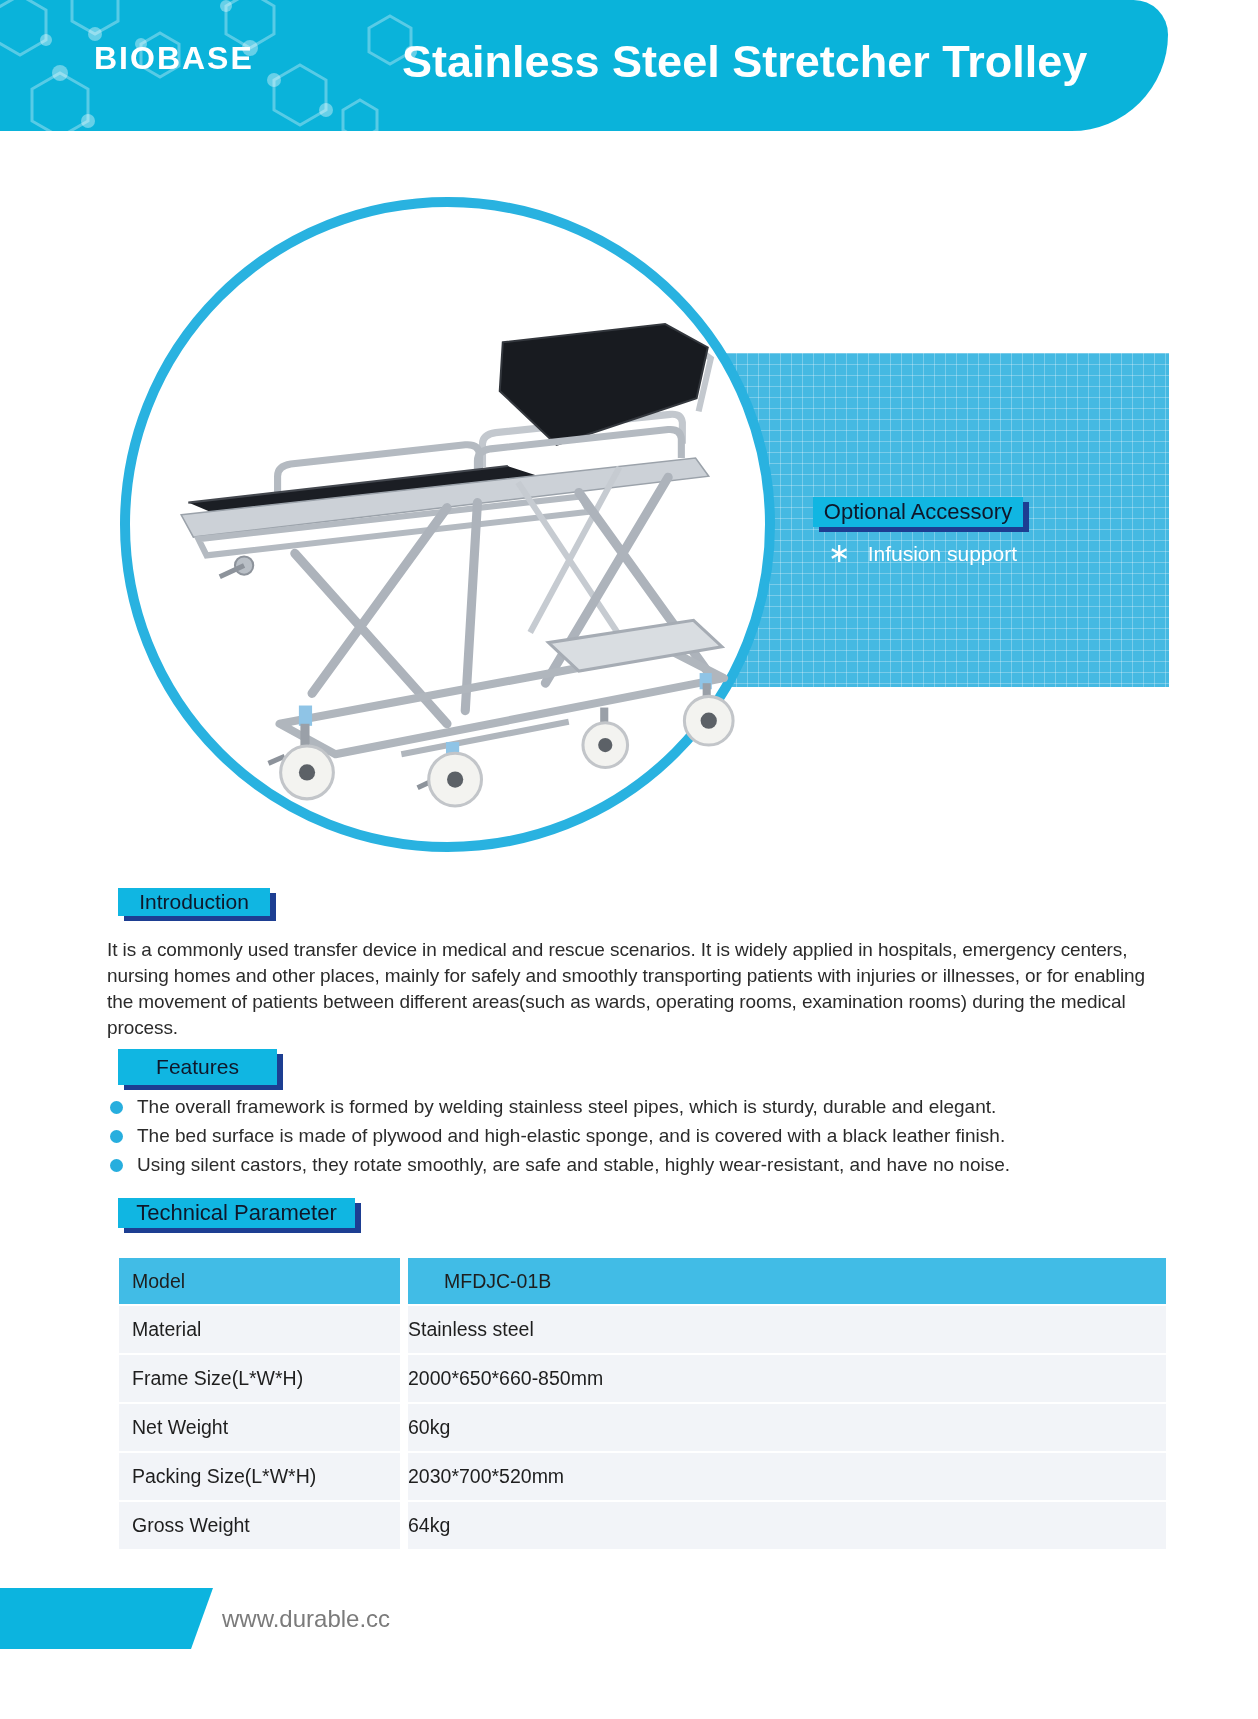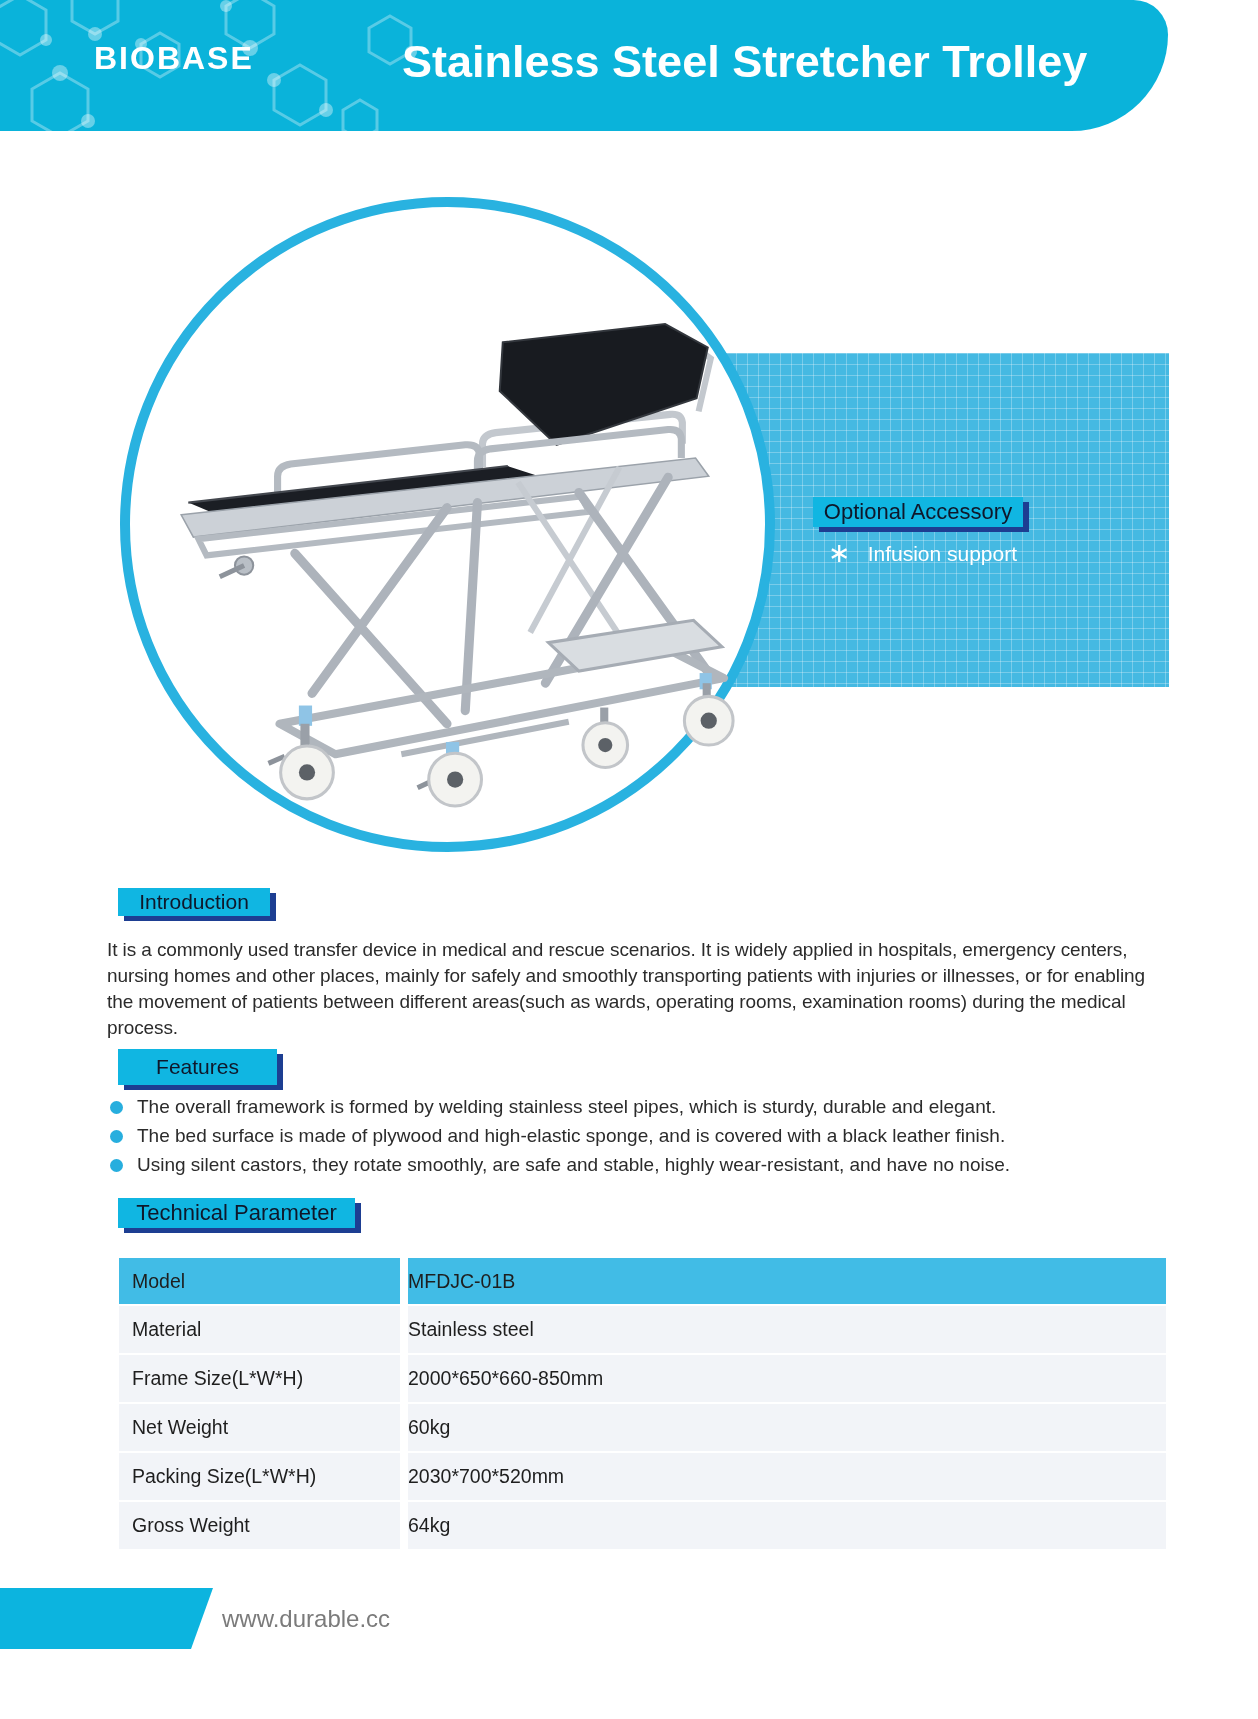--- a/index.html
+++ b/index.html
@@ -62,21 +62,21 @@
   .badge-features { left:118px; top:1049px; width:159px; height:36px; font-size:21px; }
   .features-list { position:absolute; left:110px; top:1097px; list-style:none; margin:0; padding:0; }
   .features-list li { display:flex; align-items:center; margin-bottom:9px; font-size:19px; color:#2b2b2b; height:20px; }
   .features-list .dot { width:13px; height:13px; border-radius:50%; background:#27aede; margin-right:14px; flex:none; }
 
   .badge-tech { left:118px; top:1198px; width:237px; height:30px; font-size:22px; }
 
   
   .spec-table { position:absolute; left:119px; top:1258px; width:1047px; }
   .trow { display:flex; height:47px; margin-bottom:2px; background:#f2f4f8; color:#1e1e1e; font-size:19.5px; }
-  .trow.header { height:46px; background:#41bce6; }
+  .trow.header { height:46px; background:#41bce6;gap:36px; }
   .tcell-label {
     width:289px; box-sizing:border-box; border-right:8px solid #ffffff;
     display:flex; align-items:center; padding-left:13px; flex:none;
   }
   .tcell-value { flex:1; display:flex; align-items:center; padding-left:0; }
 
   
   .footer-shape {
     position:absolute; left:0; top:1588px; width:213px; height:61px; background:#0cb4df;
     clip-path:polygon(0 0, 100% 0, calc(100% - 22px) 100%, 0 100%);

